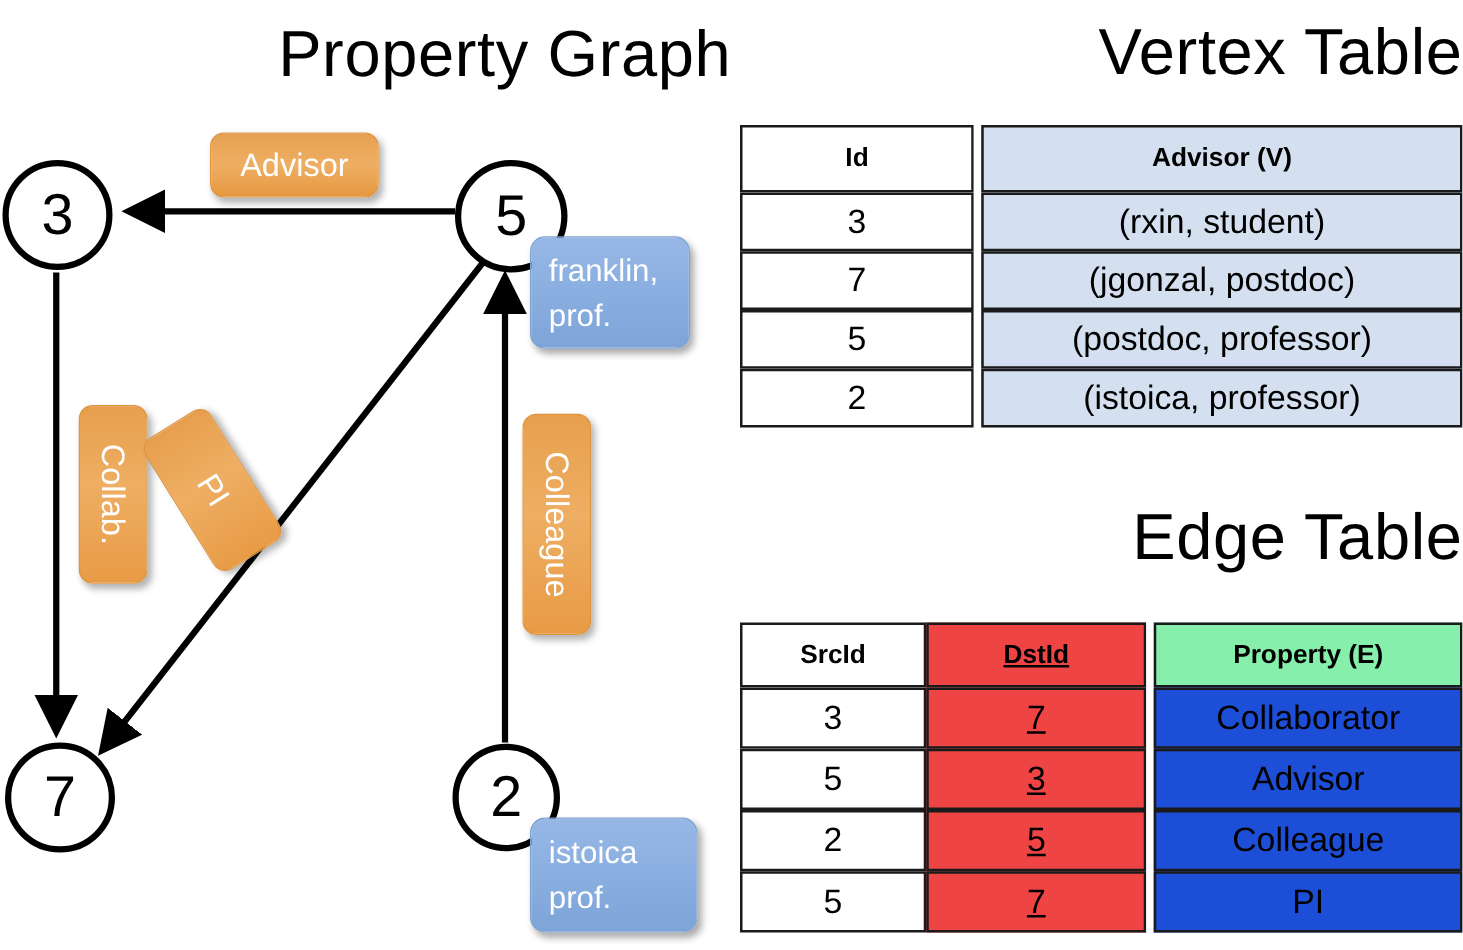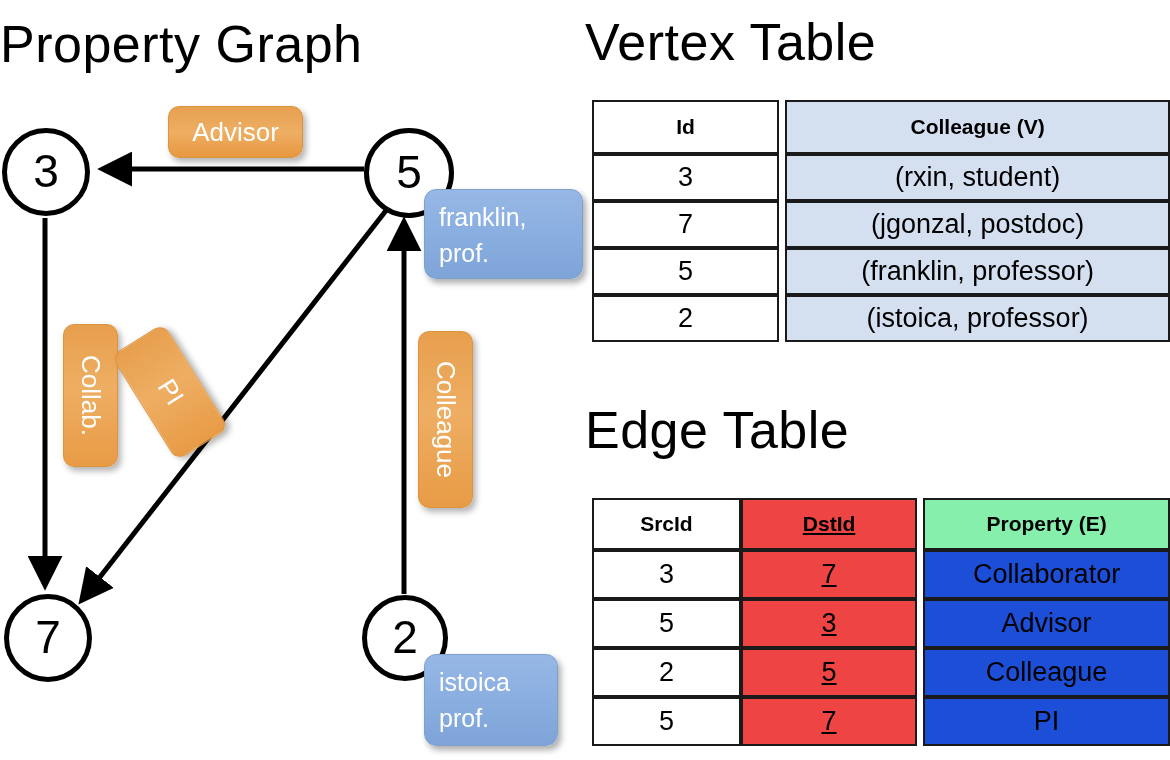--- a/index.html
+++ b/index.html
@@ -18,21 +18,21 @@
 
   
   .title {
     position: absolute;
     font-family: "Liberation Sans", sans-serif;
     font-weight: 300;
     font-size: 52px;
     letter-spacing: 0.5px;
     color: #000;
     white-space: nowrap;
-    text-align: left;
+    text-align: right;
   }
   #title-property-graph { left: 0;   top: 14px;  width: 585px; }
   #title-vertex-table   { left: 585px; top: 12px; width: 585px; }
   #title-edge-table     { left: 585px; top: 400px; width: 585px; }
 
   
   #graph-panel {
     position: absolute;
     left: 0; top: 0;
     width: 585px; height: 760px;
@@ -77,21 +77,21 @@
     color: #ffffff;
     font-family: "Liberation Sans", sans-serif;
     font-weight: 300;
     font-size: 25px;
     line-height: 1.45;
     padding: 9px 0 9px 14px;
     box-sizing: border-box;
     white-space: pre-line;
   }
   #propbox-rxin     { left: 62px;  top: 186px; width: 138px; height: 92px; }
-  #propbox-franklin { left: 424px; top: 189px; width: 159px; height: 90px; }
+  #propbox-franklin { left: 424px; top: 189px; width: 128px; height: 90px; }
   #propbox-jgonzal  { left: 62px;  top: 652px; width: 142px; height: 92px; }
   #propbox-istoica  { left: 424px; top: 654px; width: 134px; height: 92px; }
 
   
   .edge-label {
     position: absolute;
     border-radius: 11px;
     background: linear-gradient(to bottom, #e79f4d 0%, #eeae63 45%, #e89b45 100%);
     border: 1px solid #dd9440;
     box-shadow: 3px 4px 6px rgba(0,0,0,0.30);
@@ -228,38 +228,38 @@
   <div class="edge-label" id="edgelabel-colleague">
     <span class="vtext">Colleague</span>
   </div>
 </div>
 
 <table class="tbl" id="vertex-table">
   <thead>
     <tr>
       <th class="c-id">Id</th>
       <td class="col-sep"></td>
-      <th class="c-prop">Colleague (V)</th>
+      <th class="c-prop">Advisor (V)</th>
     </tr>
   </thead>
   <tbody>
     <tr>
       <td class="c-id">3</td>
       <td class="col-sep"></td>
       <td class="c-prop">(rxin, student)</td>
     </tr>
     <tr>
       <td class="c-id">7</td>
       <td class="col-sep"></td>
       <td class="c-prop">(jgonzal, postdoc)</td>
     </tr>
     <tr>
       <td class="c-id">5</td>
       <td class="col-sep"></td>
-      <td class="c-prop">(franklin, professor)</td>
+      <td class="c-prop">(postdoc, professor)</td>
     </tr>
     <tr>
       <td class="c-id">2</td>
       <td class="col-sep"></td>
       <td class="c-prop">(istoica, professor)</td>
     </tr>
   </tbody>
 </table>
 
 <table class="tbl" id="edge-table">

